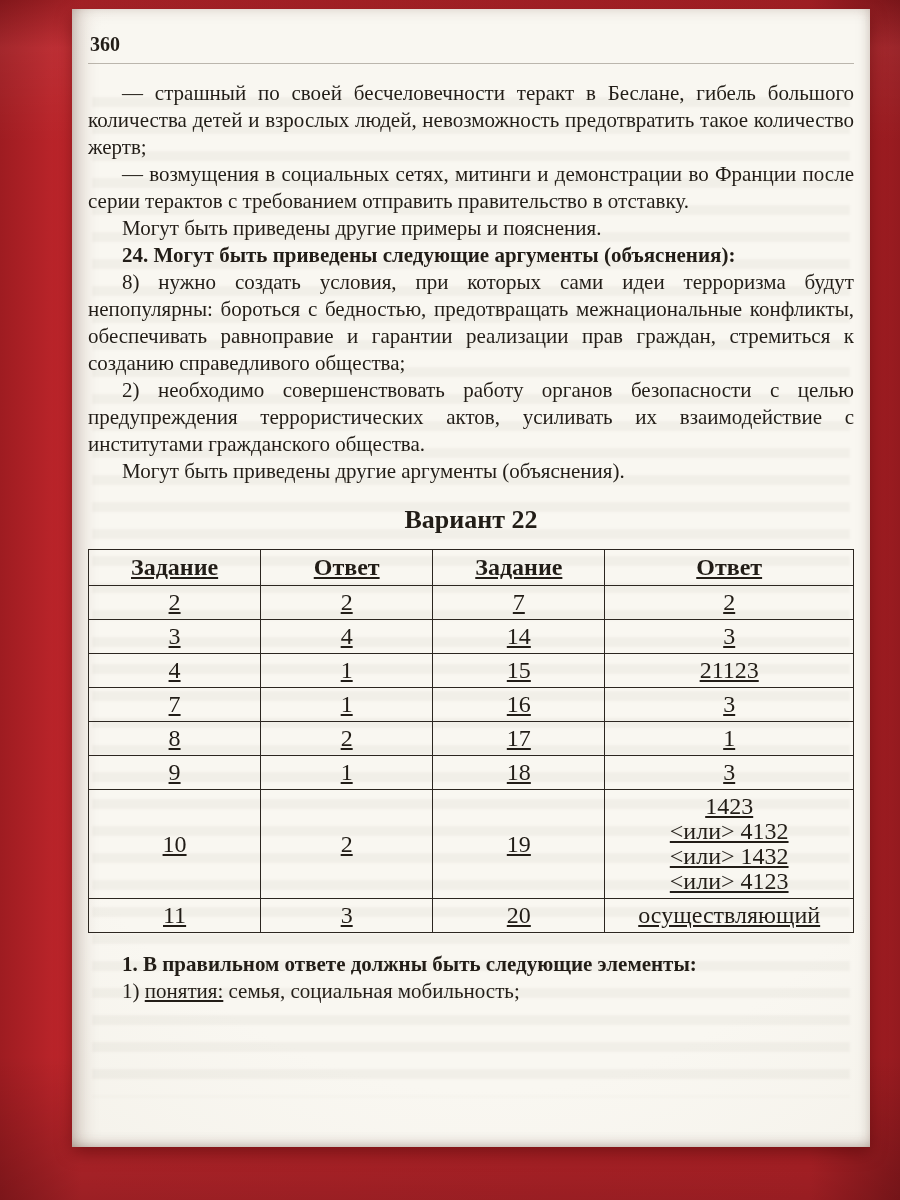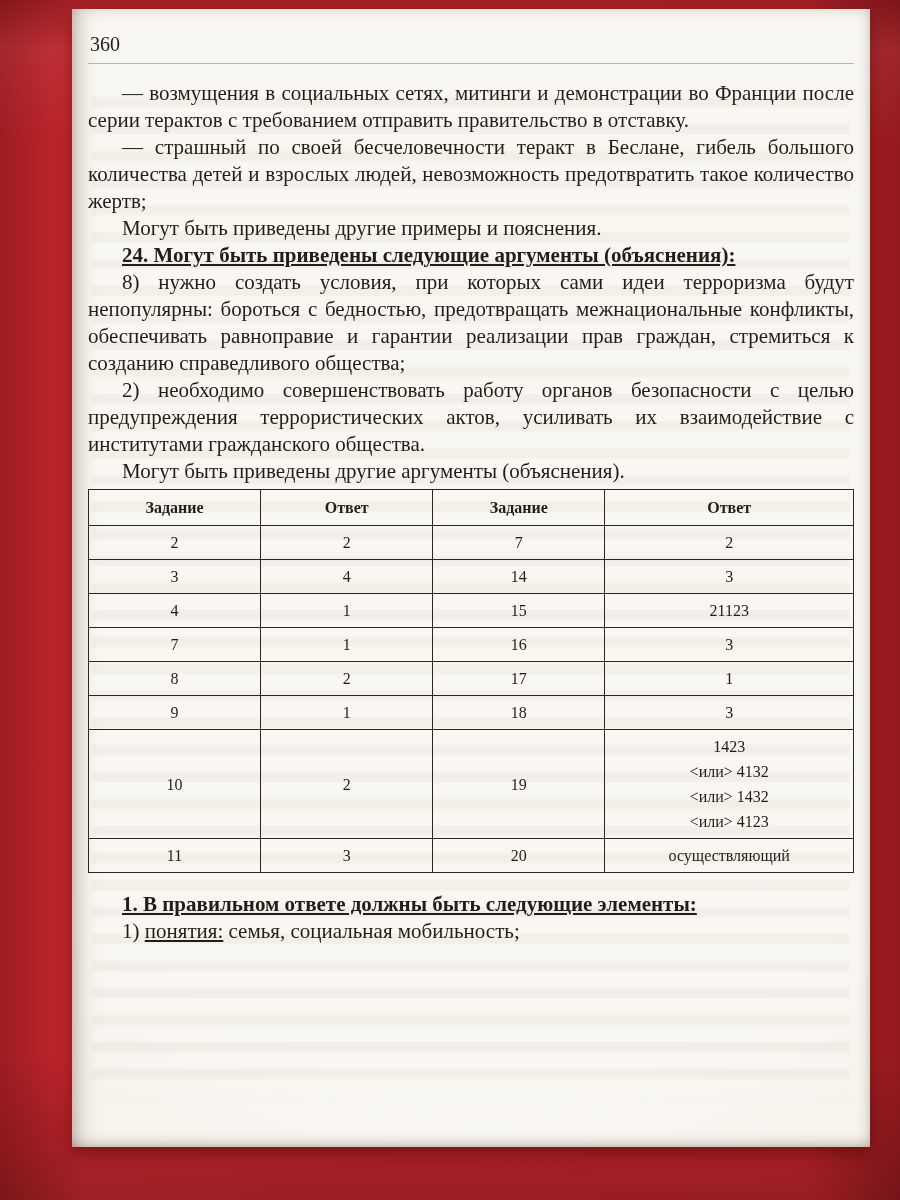--- a/index.html
+++ b/index.html
@@ -34,74 +34,76 @@
     content:""; position:absolute; left:20px; right:20px; top:88px; bottom:50px;
     background: repeating-linear-gradient(180deg,
       rgba(110,104,92,.05) 0 10px, rgba(110,104,92,0) 10px 27px);
     filter: blur(1px);
     pointer-events:none;
   }
   .content { position: relative; z-index: 1; color: #221d17; }
 
   .page-header {
     display: flex; justify-content: space-between; align-items: baseline;
-    font-weight: normal; font-size: 20px;
+    font-weight: bold; font-size: 20px;
     padding: 0 2px 7px 2px;
     border-bottom: 1px solid rgba(125,118,106,.5);
     margin-bottom: 16px;
     gap: 44px;
   }
   .para {
     font-size: 21px; line-height: 27px;
     text-align: justify; text-indent: 34px;
   }
-  .bold { font-weight: bold; text-decoration: underline; }
+  .bold { font-weight: bold; }
   .u { text-decoration: underline; }
 
   .variant-title {
     text-align: center; font-size: 26px; font-weight: bold;
     margin: 20px 0 14px;
   }
 
   table.answers {
     width: 100%; border-collapse: collapse;
     margin: 4px 0 18px;
   }
   table.answers th, table.answers td {
     border: 1.6px solid #2c2620;
     text-align: center; vertical-align: middle;
-    font-size: 16px; line-height: 25px;
+    font-size: 24px; line-height: 25px;
     padding: 4px 4px;
     white-space: pre-line;
+    text-decoration: underline;
   }
   table.answers th { font-weight: bold; padding: 5px 4px; }
   col.c-task { width: 22.5%; }
   col.c-ans  { width: 22.5%; }
   col.c-ans-wide { width: 32.5%; }
 </style>
 </head>
 <body>
 
 <div class="cover"></div>
 
 <div class="page">
   <div class="content">
 
     <div class="page-header">
       <span>360</span>
     </div>
 
+    <p class="para">— страшный по своей бесчеловечности теракт в Беслане, гибель большого количества детей и взрослых людей, невозможность предотвратить такое количество жертв;</p>
     <p class="para">— возмущения в социальных сетях, митинги и демонстрации во Франции после серии терактов с требованием отправить правительство в отставку.</p>
-    <p class="para">— страшный по своей бесчеловечности теракт в Беслане, гибель большого количества детей и взрослых людей, невозможность предотвратить такое количество жертв;</p>
     <p class="para">Могут быть приведены другие примеры и пояснения.</p>
     <p class="para bold">24. Могут быть приведены следующие аргументы (объяснения):</p>
     <p class="para">8) нужно создать условия, при которых сами идеи терроризма будут непопулярны: бороться с бедностью, предотвращать межнациональные конфликты, обеспечивать равноправие и гарантии реализации прав граждан, стремиться к созданию справедливого общества;</p>
     <p class="para">2) необходимо совершенствовать работу органов безопасности с целью предупреждения террористических актов, усиливать их взаимодействие с институтами гражданского общества.</p>
     <p class="para">Могут быть приведены другие аргументы (объяснения).</p>
 
+    <h2 class="variant-title">Вариант 22</h2>
 
     <table class="answers">
       <colgroup>
         <col class="c-task">
           <col class="c-ans">
           <col class="c-task">
           <col class="c-ans-wide">
       </colgroup>
       <thead>
         <tr>

